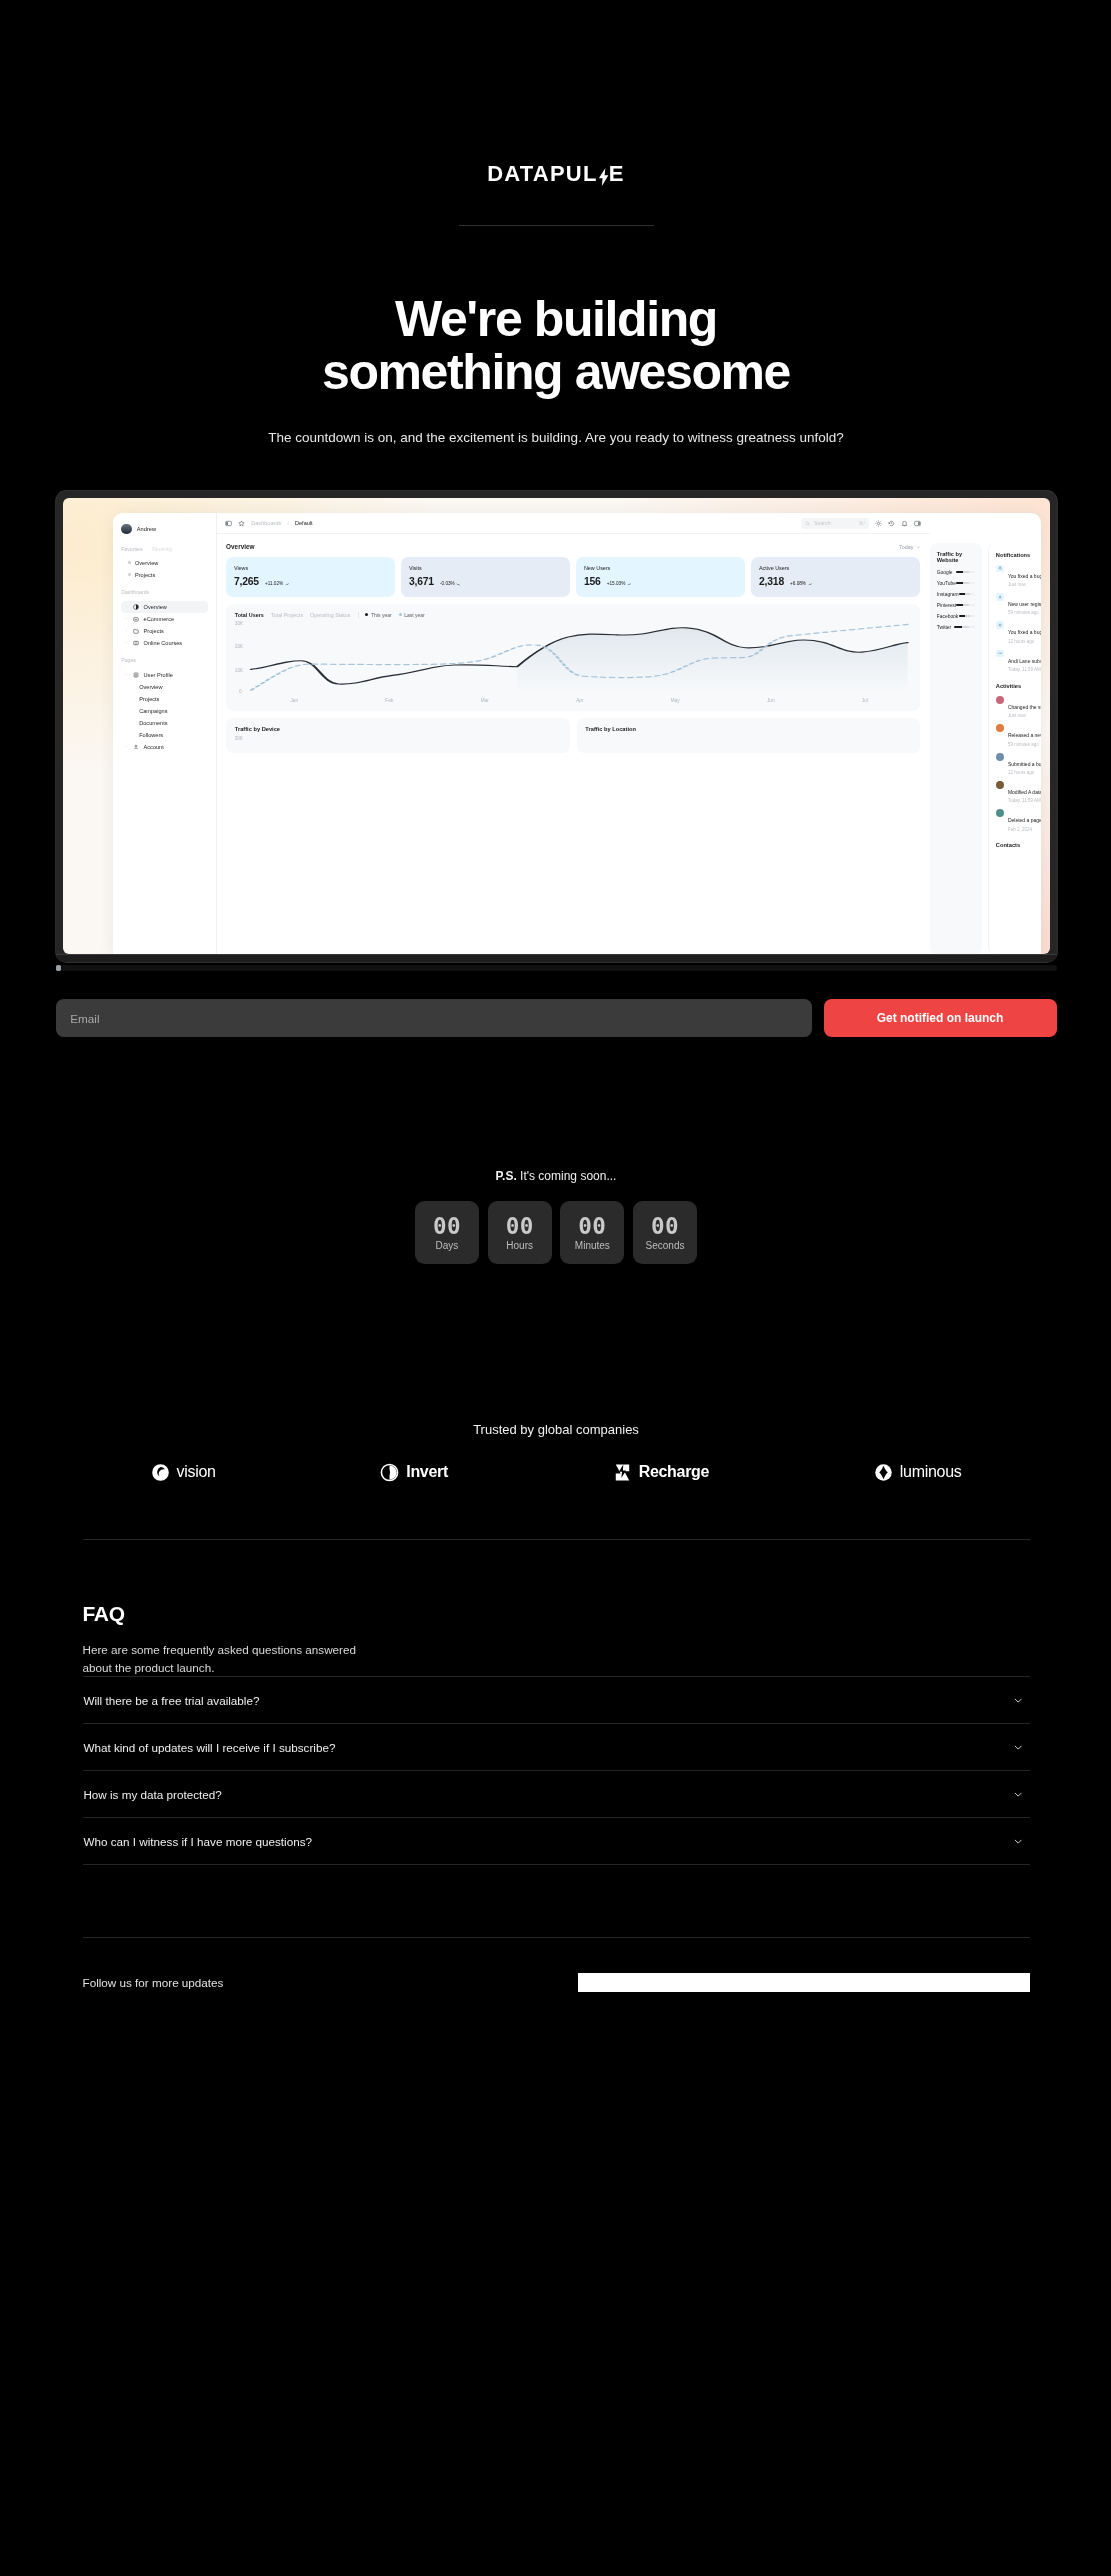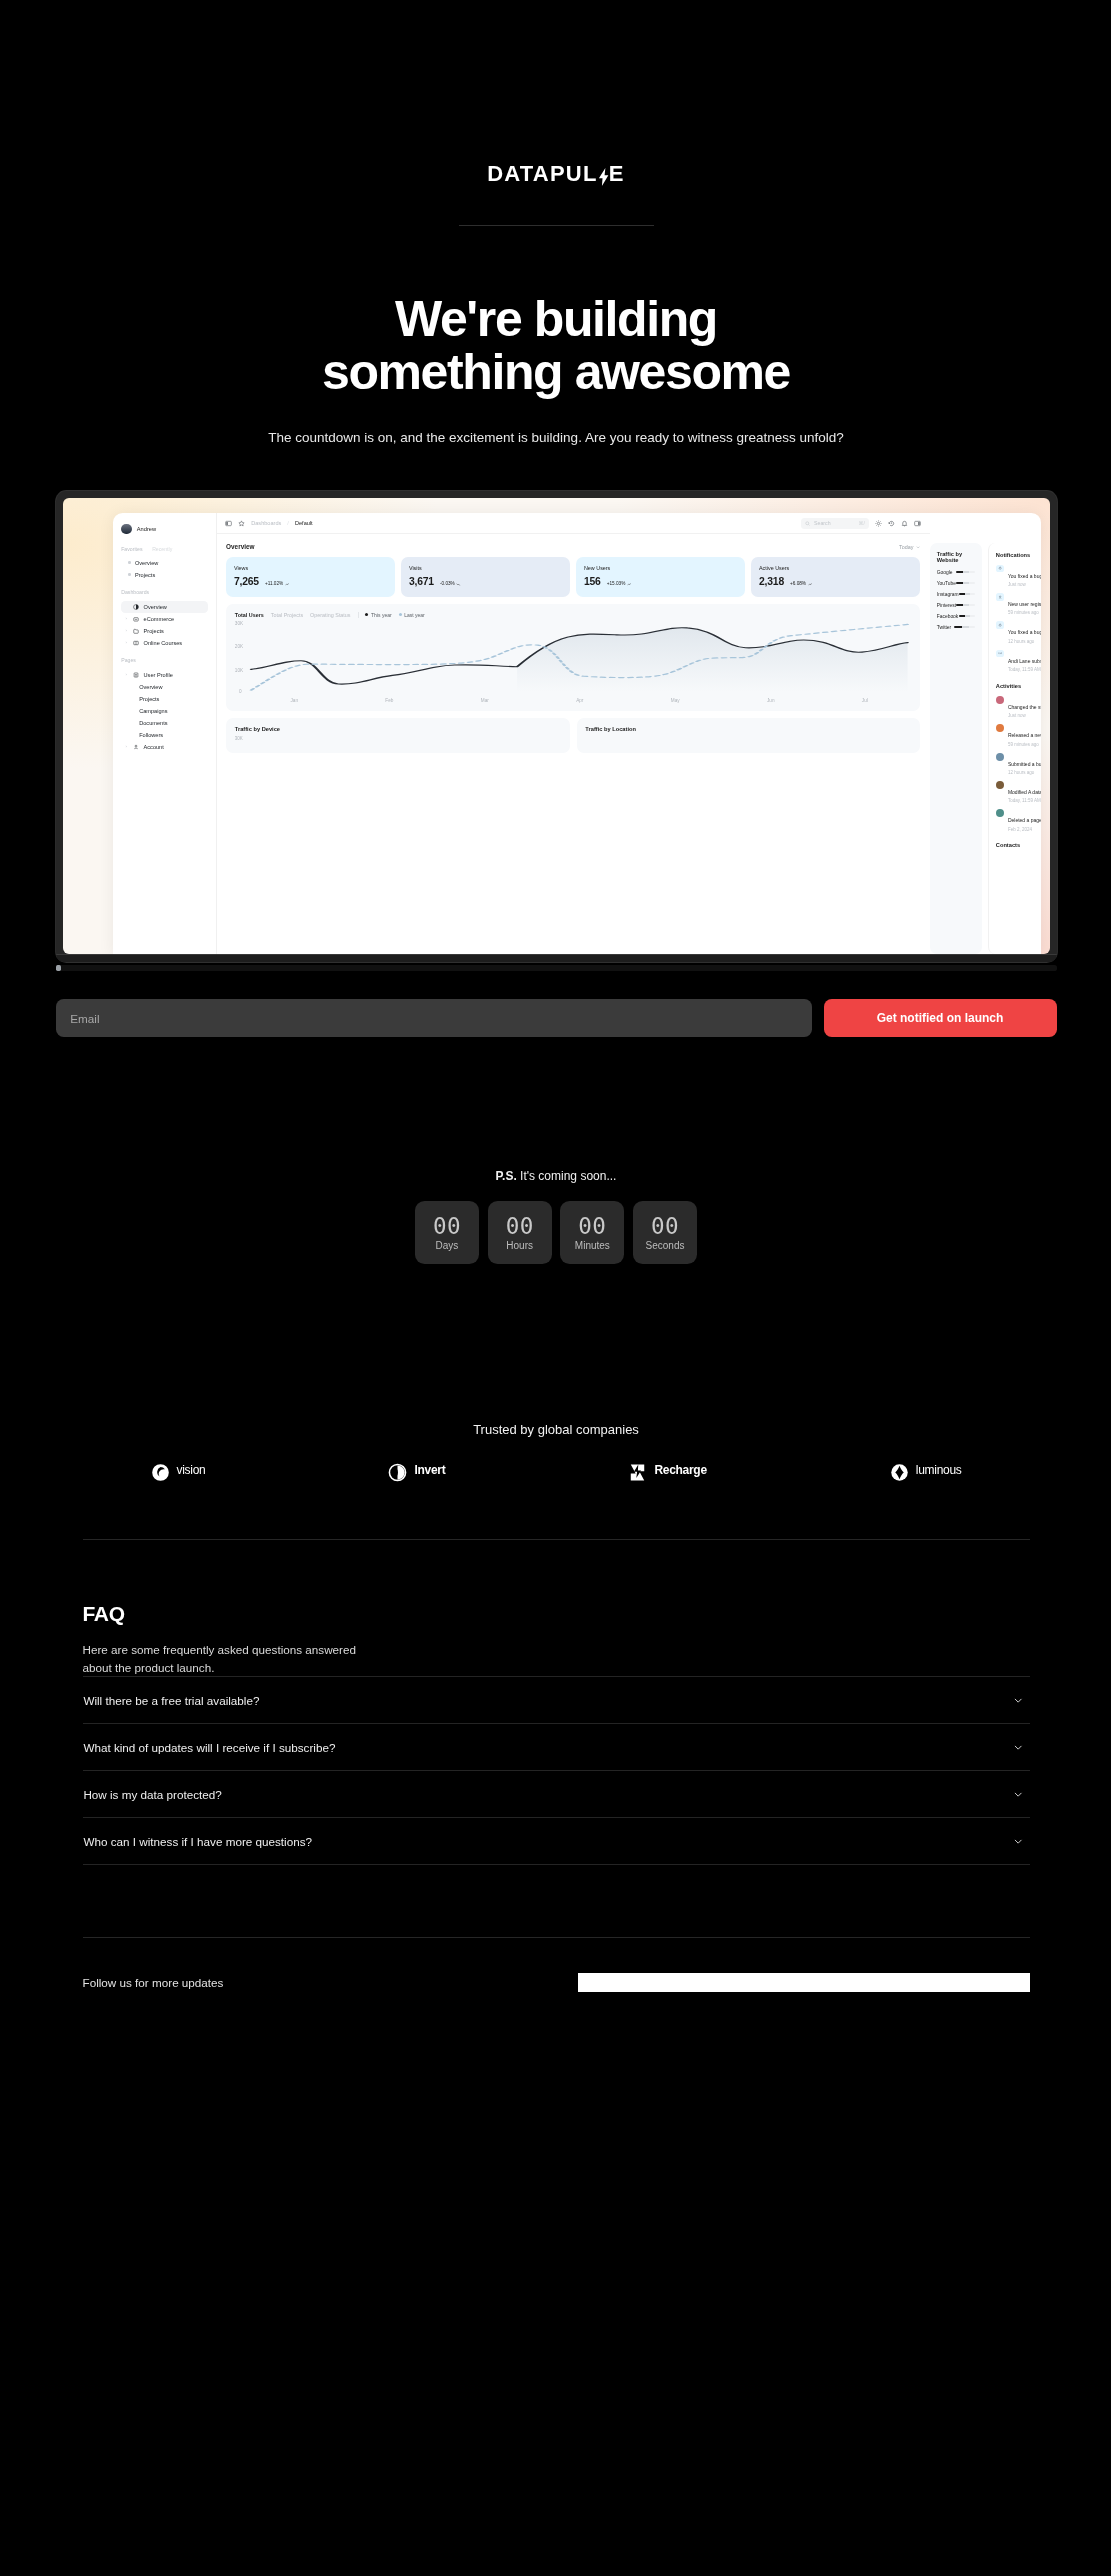--- a/index.html
+++ b/index.html
@@ -136,29 +136,29 @@
   .notify-btn { width:233px; height:38px; background:#ef4444; border:none; border-radius:7.8px;
                 color:#fff; font-size:12px; font-weight:700; font-family:inherit; cursor:pointer; }
 
   
   .cd-wrap { text-align:center; margin-top:132px; }
   .ps { font-size:12px; color:#f0f0f0; }
   .ps b { font-weight:700; }
   .cd { display:flex; justify-content:center; gap:8.7px; margin-top:17.4px; }
   .cd-box { width:64px; height:63px; background:#2b2b2b; border-radius:9.6px;
             display:flex; flex-direction:column; align-items:center; justify-content:center; gap:0.9px; }
-  .cd-num { font-size:22.6px; font-weight:400; color:#c9c9c9; letter-spacing:0.4px;
+  .cd-num { font-size:22.6px; font-weight:700; color:#c9c9c9; letter-spacing:0.4px;
             font-family:"DejaVu Sans Mono", monospace; }
   .cd-lab { font-size:10px; color:#bdbdbd; }
 
   
   .trusted { text-align:center; margin-top:158px; font-size:13px; color:#f2f2f2; }
   .brands { display:flex; justify-content:space-between; align-items:center;
             width:877px; margin:26px auto 0; padding:0 33px; }
-  .brand { display:flex; gap:7px; font-size:12px; color:#fff; }
+  .brand { display:flex; gap:7px; font-size:16px; color:#fff; }
   .brand .bn { letter-spacing:-0.3px; }
   .brand.bold .bn { font-weight:700; }
 
   
   .hr { width:947px; height:0.9px; background:#262626; margin:57px auto 0; }
 
   
   .faq { width:947px; margin:63px auto 0; display:flex;flex-direction:column; }
   .faq-left { width:287px; flex:none; }
   .faq-left h2 { font-size:21px; font-weight:700; letter-spacing:-0.3px; }

